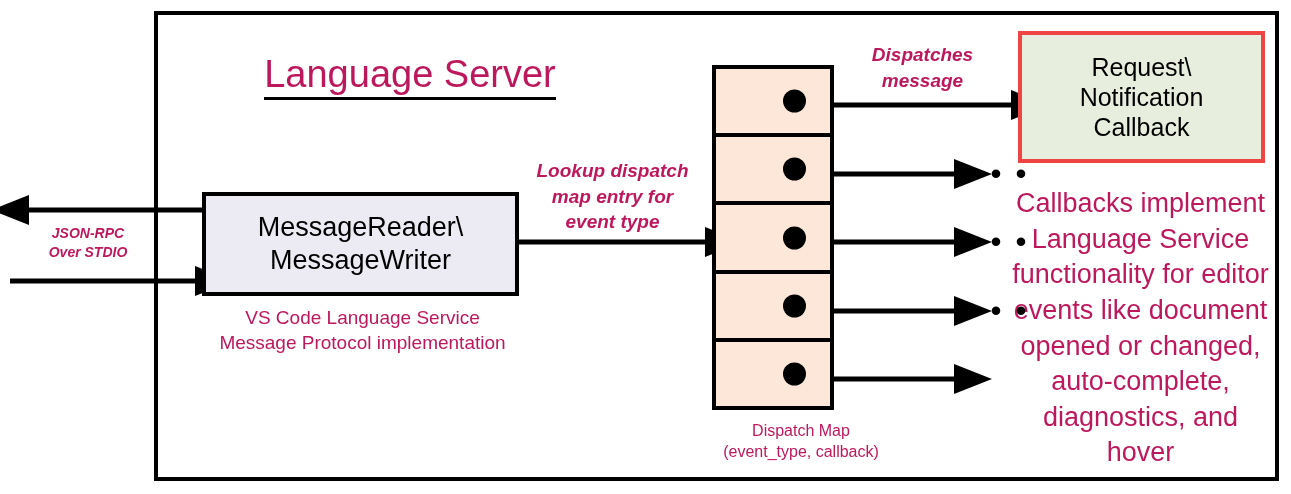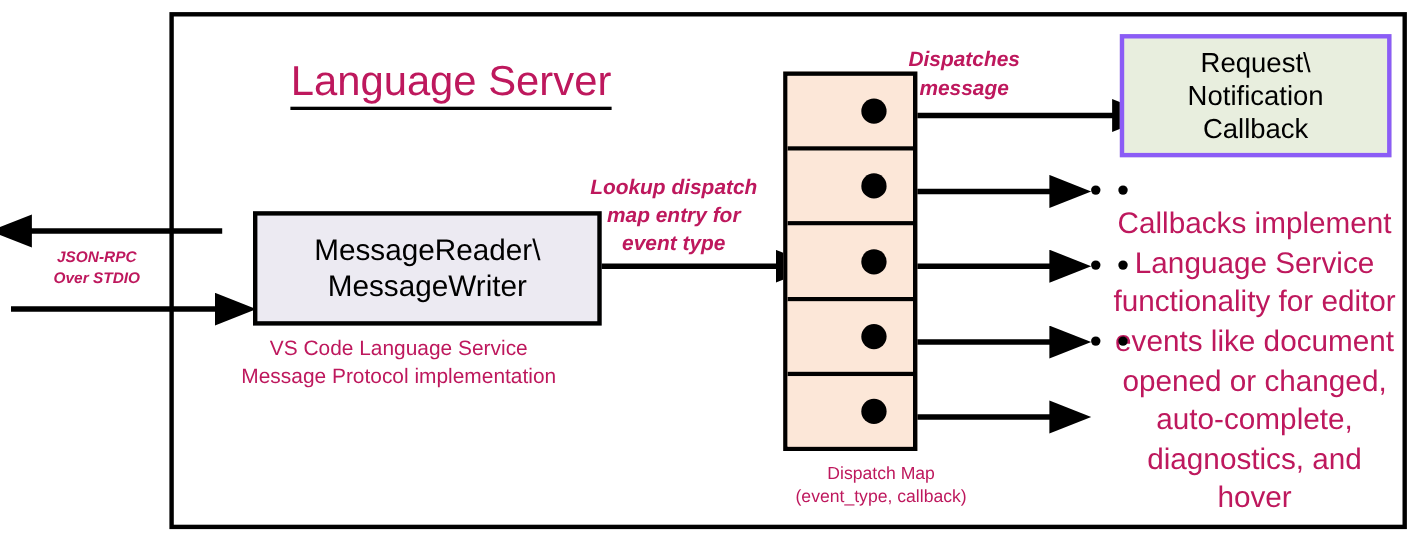--- a/index.html
+++ b/index.html
@@ -67,21 +67,20 @@
     left: 202px;
     top: 192px;
     width: 317px;
     height: 104px;
     background: #eceaf2;
     border: 4px solid #000;
     box-sizing: border-box;
     display: flex;
     align-items: center;
     justify-content: center;
-    margin-left: 28px;
   }
   .mr-box .mr-label {
     font-size: 27px;
     text-align: center;
     line-height: 1.22;
     white-space: pre-line;
   }
   .mr-caption {
     left: 190px;
     top: 306px;
@@ -146,38 +145,38 @@
   .dmap-caption {
     left: 676px;
     top: 421px;
     width: 250px;
     font-size: 16px;
     line-height: 1.3;
   }
 
   
   .dispatches {
-    left: 789px;
+    left: 835px;
     top: 42px;
     width: 175px;
     font-size: 19px;
     font-style: italic;
     font-weight: 600;
     line-height: 1.35;
   }
 
   
   .cb-box {
     position: absolute;
     left: 1018px;
     top: 31px;
     width: 247px;
-    height: 112px;
+    height: 132px;
     background: #e8eede;
-    border: 4px solid #8b5cf6;
+    border: 4px solid #ef4444;
     box-sizing: border-box;
     display: flex;
     align-items: center;
     justify-content: center;
   }
   .cb-box .cb-label {
     font-size: 25px;
     text-align: center;
     line-height: 1.2;
     white-space: pre-line;

